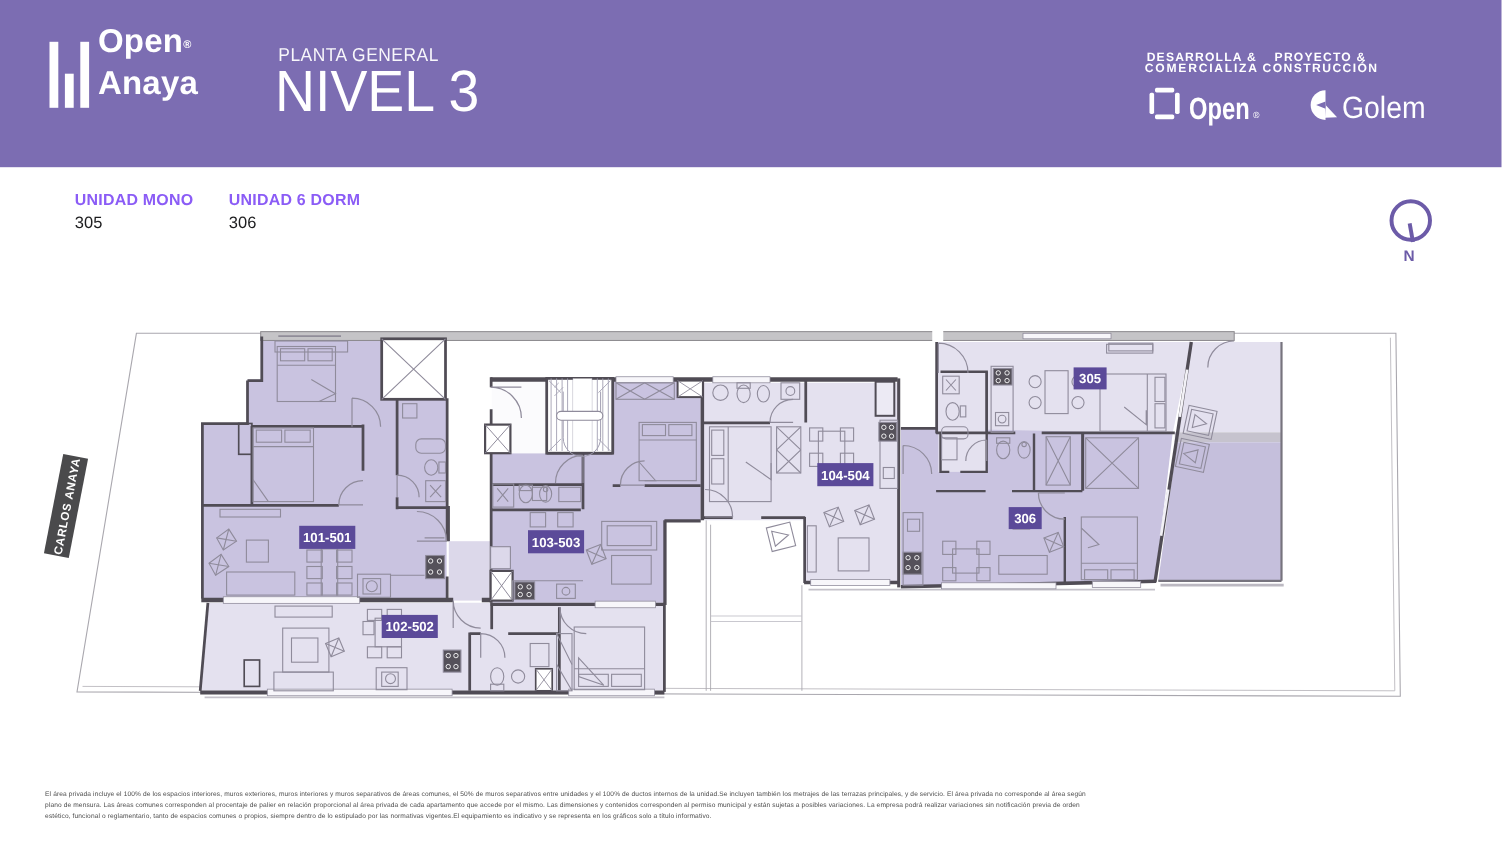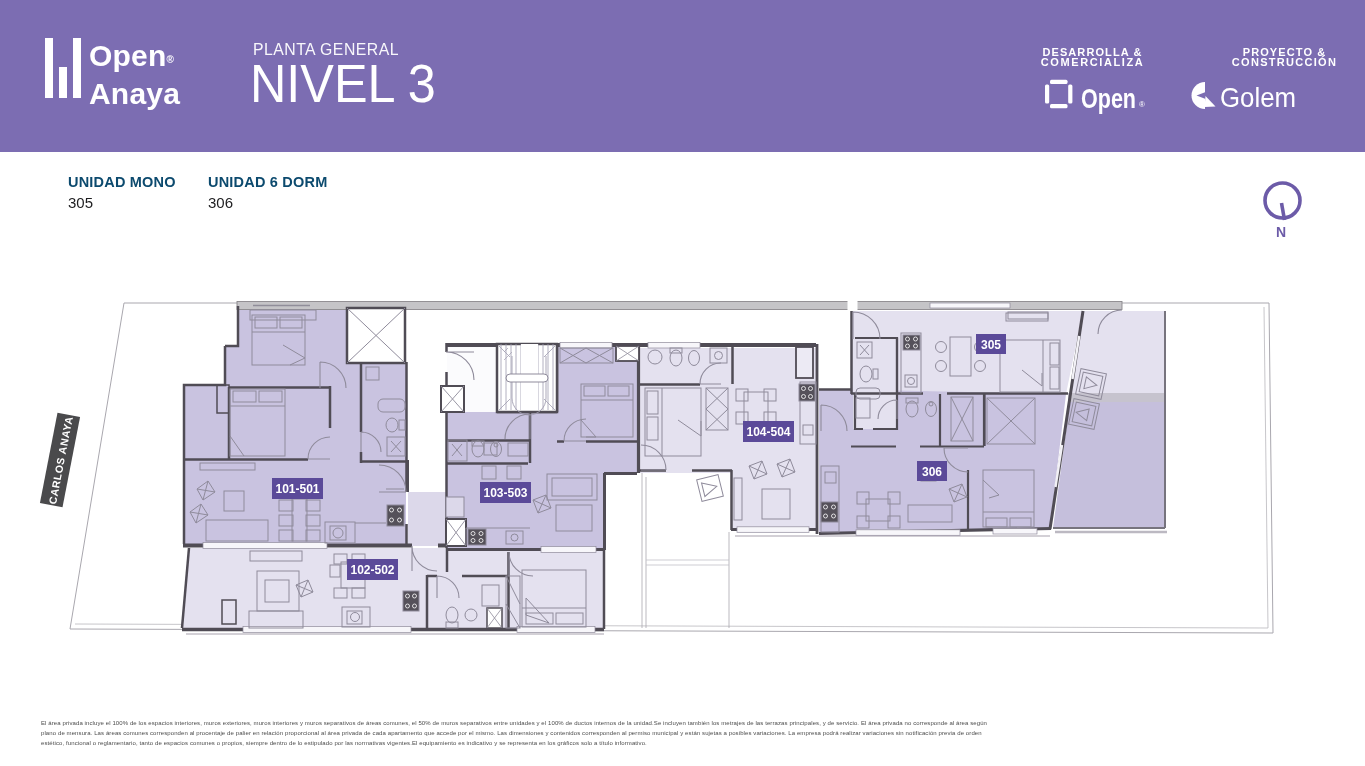--- a/index.html
+++ b/index.html
@@ -1,25 +1,25 @@
 <!DOCTYPE html>
 <html><head>
 <meta charset="utf-8">
 <style>
 html,body{margin:0;padding:0;width:1365px;height:766px;background:#fff;overflow:hidden;font-family:"Liberation Sans",sans-serif;}
 *{box-sizing:border-box}
 .abs{position:absolute}
 .hdr{position:absolute;left:0;top:0;width:1365px;height:152px;background:#7c6db2}
 .bar{position:absolute;background:#fff}
-.logotxt{position:absolute;left:89px;top:39px;color:#fff;font-weight:bold;font-size:30px;line-height:34px;letter-spacing:0.2px}
+.logotxt{position:absolute;left:89px;top:21px;color:#fff;font-weight:bold;font-size:30px;line-height:34px;letter-spacing:0.2px}
 .reg1{font-size:11px;vertical-align:6px;font-weight:bold}
 .pg{position:absolute;left:253px;top:40px;color:rgba(255,255,255,0.95);font-size:17px;letter-spacing:0.5px;font-weight:400;transform:scale(0.93,1);transform-origin:0 0}
 .niv{position:absolute;left:250px;top:53px;color:#fff;font-size:53px;font-weight:400;letter-spacing:0px;transform:scale(0.95,1);transform-origin:0 0}
 .devlab{position:absolute;color:#fff;font-size:11px;font-weight:bold;letter-spacing:1.1px;text-align:center;line-height:9.5px}
-.unit-h{position:absolute;color:#0c4a6e;font-size:14.5px;font-weight:bold;letter-spacing:0.2px}
+.unit-h{position:absolute;color:#8b5cf6;font-size:14.5px;font-weight:bold;letter-spacing:0.2px}
 .unit-n{position:absolute;color:#1d1d1f;font-size:15px;font-weight:400}
 .disc{position:absolute;left:41px;top:719px;width:1278px;color:#4c4c4c;font-size:6px;line-height:9.8px;letter-spacing:0.1px}
 </style>
 </head>
 <body>
 
 <div class="hdr"></div>
 
 <div class="bar" style="left:45px;top:38px;width:8px;height:60px"></div>
 
@@ -37,21 +37,21 @@
 
 <svg class="abs" style="left:1040px;top:76px" width="120" height="40" viewBox="0 0 120 40">
 <rect x="10" y="3.8" width="17.5" height="4.3" rx="1.5" fill="#fff"></rect>
 <rect x="10" y="28" width="17.5" height="4.3" rx="1.5" fill="#fff"></rect>
 <rect x="5" y="8.4" width="4.2" height="19.2" rx="1.5" fill="#fff"></rect>
 <rect x="28.2" y="8.4" width="4.2" height="19.2" rx="1.5" fill="#fff"></rect>
 <text x="41" y="32" fill="#fff" font-family="Liberation Sans" font-size="28" font-weight="bold" textLength="55" lengthAdjust="spacingAndGlyphs">Open</text>
 <text x="99" y="31" fill="#fff" font-size="8">®</text>
 </svg>
 
-<div class="devlab" style="left:1212px;top:48px;width:145px">PROYECTO &amp;<br><span style="letter-spacing:1.3px">CONSTRUCCIÓN</span></div>
+<div class="devlab" style="left:1128px;top:48px;width:145px">PROYECTO &amp;<br><span style="letter-spacing:1.3px">CONSTRUCCIÓN</span></div>
 
 <svg class="abs" style="left:1186px;top:78px" width="130" height="36" viewBox="0 0 130 36">
 <path d="M19,4 A13.5,13.5 0 0 0 19,31 Z" fill="#fff"></path>
 <polygon points="19,14.2 10.5,17.5 19,20.8" fill="#7c6db2"></polygon>
 <polygon points="19.5,18 29.5,28.5 18.5,29" fill="#fff"></polygon>
 <text x="34" y="29" fill="#fff" font-family="Liberation Sans" font-size="28" font-weight="400" textLength="76" lengthAdjust="spacingAndGlyphs">Golem</text>
 </svg>
 
 <div class="unit-h" style="left:68px;top:174px">UNIDAD MONO</div>
 

